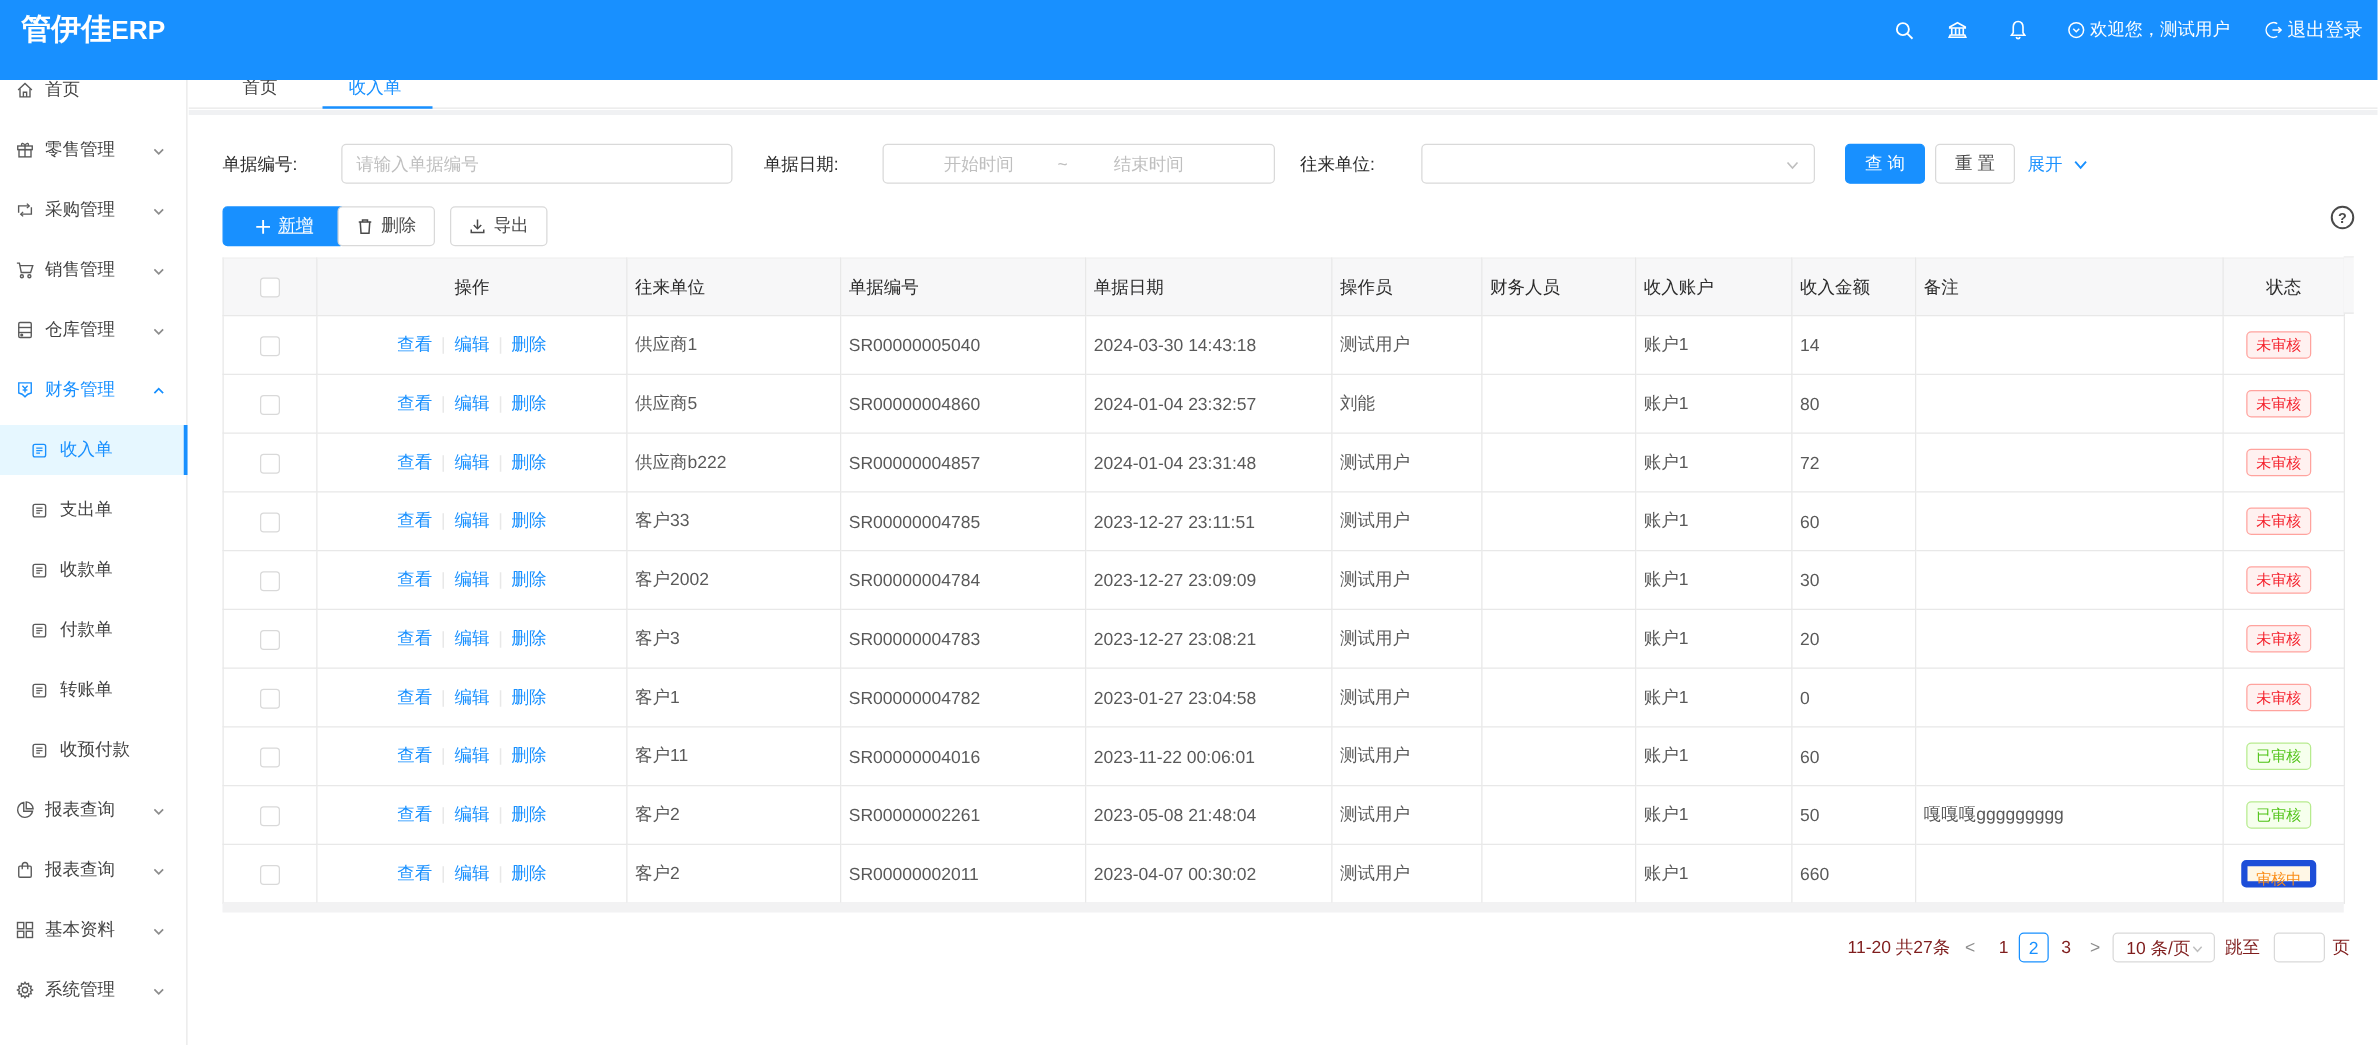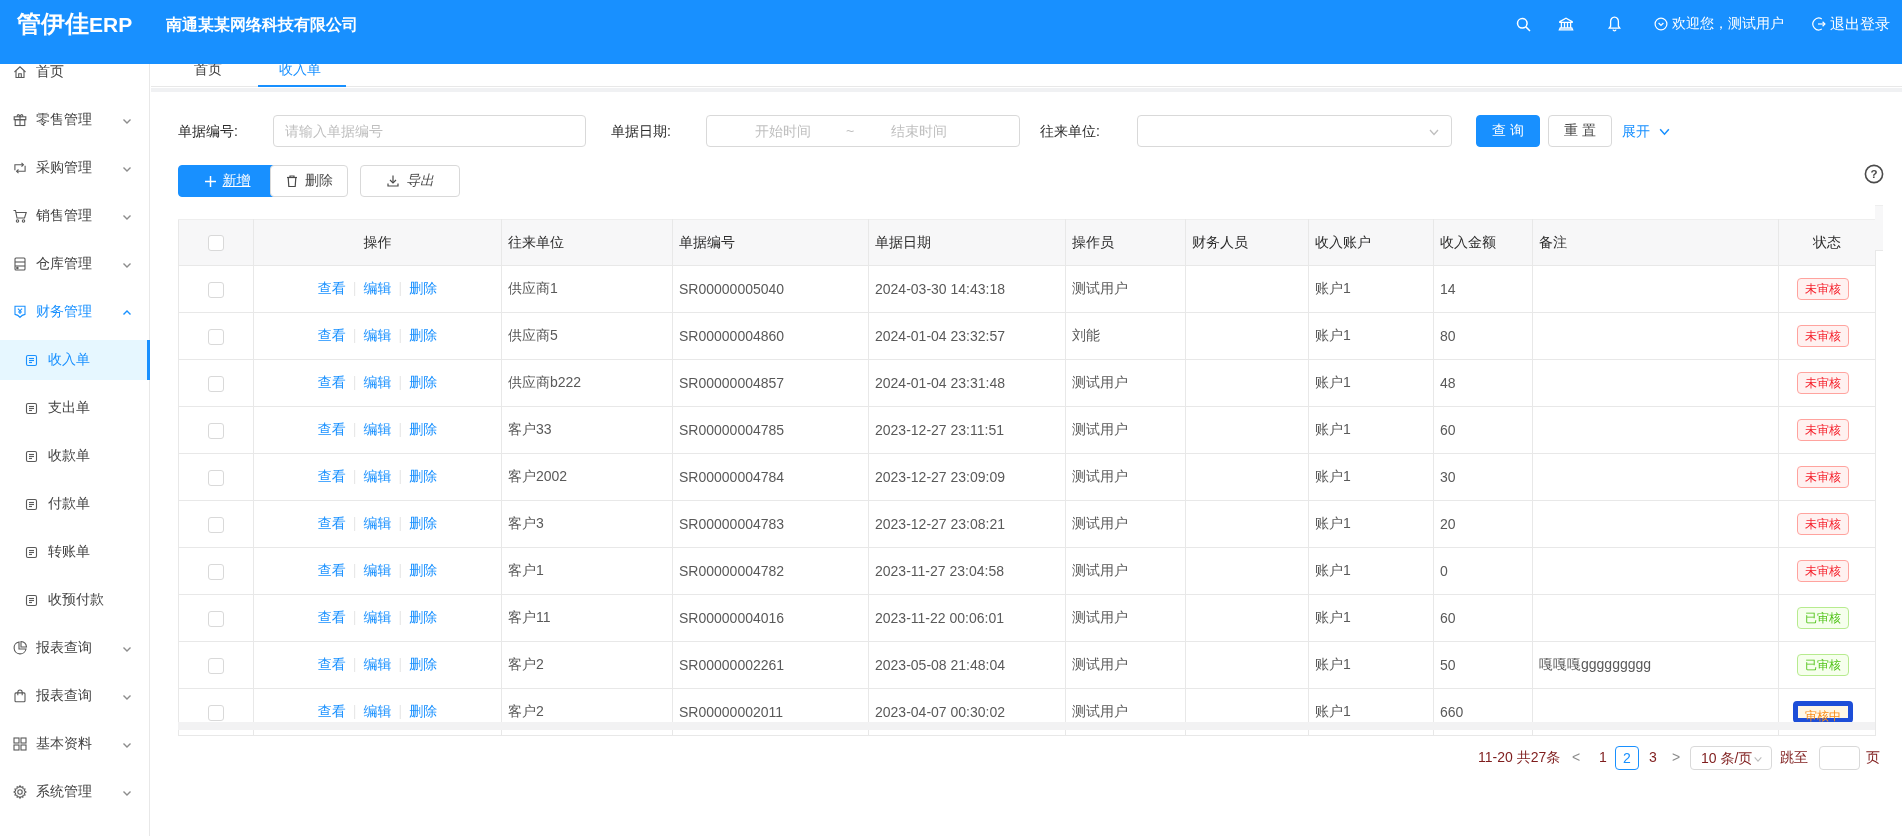--- a/index.html
+++ b/index.html
@@ -31,41 +31,40 @@
 .inkbar { position:absolute; left:107px; top:37px; width:88px; height:2px; background:#1890ff; }
 
 
 .flabel { position:absolute; font-size:14px; color:#2b2b2b; height:32px; line-height:32px; }
 .finput { position:absolute; height:32px; border:1px solid #d9d9d9; border-radius:4px; background:#fff; font-size:14px; color:#bfbfbf; }
 .btn { position:absolute; height:32px; border:1px solid #d9d9d9; border-radius:4px; background:#fff; font-size:14px; color:#4a4a4a; display:flex; align-items:center; justify-content:center; }
 .btn.primary { background:#1890ff; border-color:#1890ff; color:#fff; }
 .link { color:#1890ff; }
 
 
-.tbl { position:absolute; left:27px; top:171px; border-collapse:collapse; table-layout:fixed; }
+.tbl { position:absolute; left:27px; top:158px; border-collapse:collapse; table-layout:fixed; }
 .tbl th { background:#f7f7f8; font-weight:400; color:#2b2b2b; height:46px; border-bottom:1px solid #e8e8e8; border-top:1px solid #eeeeee; border-right:1px solid #e8e8e8; border-left:1px solid #e8e8e8; font-size:14px; text-align:left; padding:0 0 0 6px; }
 .tbl td { height:47px; border-bottom:1px solid #e8e8e8; border-right:1px solid #e8e8e8; border-left:1px solid #e8e8e8; font-size:14px; color:#595959; padding:0 0 0 6px; background:#fff; }
 .tbl th.c, .tbl td.c { text-align:center; padding:0; }
 .cb { display:inline-block; width:16px; height:16px; border:1px solid #d9d9d9; border-radius:3px; background:#fff; vertical-align:middle; }
 .oplink { color:#1890ff; }
 .sep { color:#e8e8e8; padding:0 7px; }
 .tag { display:inline-block; height:22px; line-height:20px; padding:0 7px; font-size:12px; border-radius:4px; margin-right:8px; }
 .tag.red { color:#f5222d; background:#fff1f0; border:1px solid #ffa39e; }
 .tag.green { color:#52c41a; background:#f6ffed; border:1px solid #b7eb8f; }
 .tag.orange { color:#fa8c16; background:#fff7e6; border:5px solid #1d4ed8; }
 
 
 .pg { position:absolute; font-size:14px; color:#7f1d1d; }
 </style>
 </head>
 <body>
 
 <div class="topbar">
   <div class="logo">管伊佳<span style="font-size:21px;">ERP</span></div>
-  <div class="company">南通某某网络科技有限公司</div>
   <div class="tb-ic" style="left:1516px;">
     <svg width="15" height="15" viewBox="0 0 15 15" fill="none" stroke="#fff" stroke-width="1.5">
         <circle cx="6.3" cy="6.3" r="4.8"></circle>
         <line x1="9.9" y1="9.9" x2="14" y2="14"></line>
       </svg>
   </div>
   <div class="tb-ic" style="left:1558px;">
     <svg width="16" height="16" viewBox="0 0 16 16" fill="none" stroke="#fff" stroke-width="1.3">
         <path d="M1.8 5.6 L8 2.2 L14.2 5.6 L14.2 6.4 L1.8 6.4 Z"></path>
         <line x1="3.4" y1="6.6" x2="3.4" y2="11.8"></line>
@@ -298,21 +297,21 @@
     <svg style="margin-right:6px;" width="13" height="13" viewBox="0 0 13 13" fill="none" stroke="#fff" stroke-width="1.5">
         <line x1="6.5" y1="1" x2="6.5" y2="12"></line>
         <line x1="1" y1="6.5" x2="12" y2="6.5"></line>
       </svg>新增</div>
   <div class="btn" style="left:119px; top:117px; width:78px;">
     <svg style="margin-right:6px;" width="14" height="14" viewBox="0 0 14 14" fill="none" stroke="#4a4a4a" stroke-width="1.2">
         <path d="M2 3.5 L12 3.5"></path>
         <path d="M5 3.5 L5 2 L9 2 L9 3.5"></path>
         <path d="M3.2 3.5 L3.8 12.5 L10.2 12.5 L10.8 3.5"></path>
       </svg>删除</div>
-  <div class="btn" style="left:209px; top:117px; width:100px;font-style:italic;">
+  <div class="btn" style="left:209px; top:117px; width:78px;">
     <svg style="margin-right:6px;" width="14" height="14" viewBox="0 0 14 14" fill="none" stroke="#4a4a4a" stroke-width="1.2">
         <path d="M7 1.5 L7 8.5"></path>
         <path d="M4 6 L7 9 L10 6"></path>
         <path d="M2 9.5 L2 12 L12 12 L12 9.5"></path>
       </svg>导出</div>
 
   <div style="position:absolute; left:1713px; top:116px;">
     <svg width="20" height="20" viewBox="0 0 20 20" fill="none">
         <circle cx="10" cy="10" r="8.6" stroke="#4a4a4a" stroke-width="1.6"></circle>
         <text x="10" y="14.2" text-anchor="middle" font-size="11.5" fill="#4a4a4a" font-weight="bold">?</text>
@@ -375,21 +374,21 @@
         </tr>
         <tr>
           <td class="c"><span class="cb"></span></td>
           <td class="c"><span class="oplink">查看</span><span class="sep">|</span><span class="oplink">编辑</span><span class="sep">|</span><span class="oplink">删除</span></td>
           <td>供应商b222</td>
           <td>SR00000004857</td>
           <td>2024-01-04 23:31:48</td>
           <td>测试用户</td>
           <td></td>
           <td>账户1</td>
-          <td>48</td>
+          <td>72</td>
           <td></td>
           <td class="c"><span class="tag red">未审核</span></td>
         </tr>
         <tr>
           <td class="c"><span class="cb"></span></td>
           <td class="c"><span class="oplink">查看</span><span class="sep">|</span><span class="oplink">编辑</span><span class="sep">|</span><span class="oplink">删除</span></td>
           <td>客户33</td>
           <td>SR00000004785</td>
           <td>2023-12-27 23:11:51</td>
           <td>测试用户</td>
@@ -423,21 +422,21 @@
           <td>账户1</td>
           <td>20</td>
           <td></td>
           <td class="c"><span class="tag red">未审核</span></td>
         </tr>
         <tr>
           <td class="c"><span class="cb"></span></td>
           <td class="c"><span class="oplink">查看</span><span class="sep">|</span><span class="oplink">编辑</span><span class="sep">|</span><span class="oplink">删除</span></td>
           <td>客户1</td>
           <td>SR00000004782</td>
-          <td>2023-11-27 23:04:58</td>
+          <td>2023-01-27 23:04:58</td>
           <td>测试用户</td>
           <td></td>
           <td>账户1</td>
           <td>0</td>
           <td></td>
           <td class="c"><span class="tag red">未审核</span></td>
         </tr>
         <tr>
           <td class="c"><span class="cb"></span></td>
           <td class="c"><span class="oplink">查看</span><span class="sep">|</span><span class="oplink">编辑</span><span class="sep">|</span><span class="oplink">删除</span></td>

